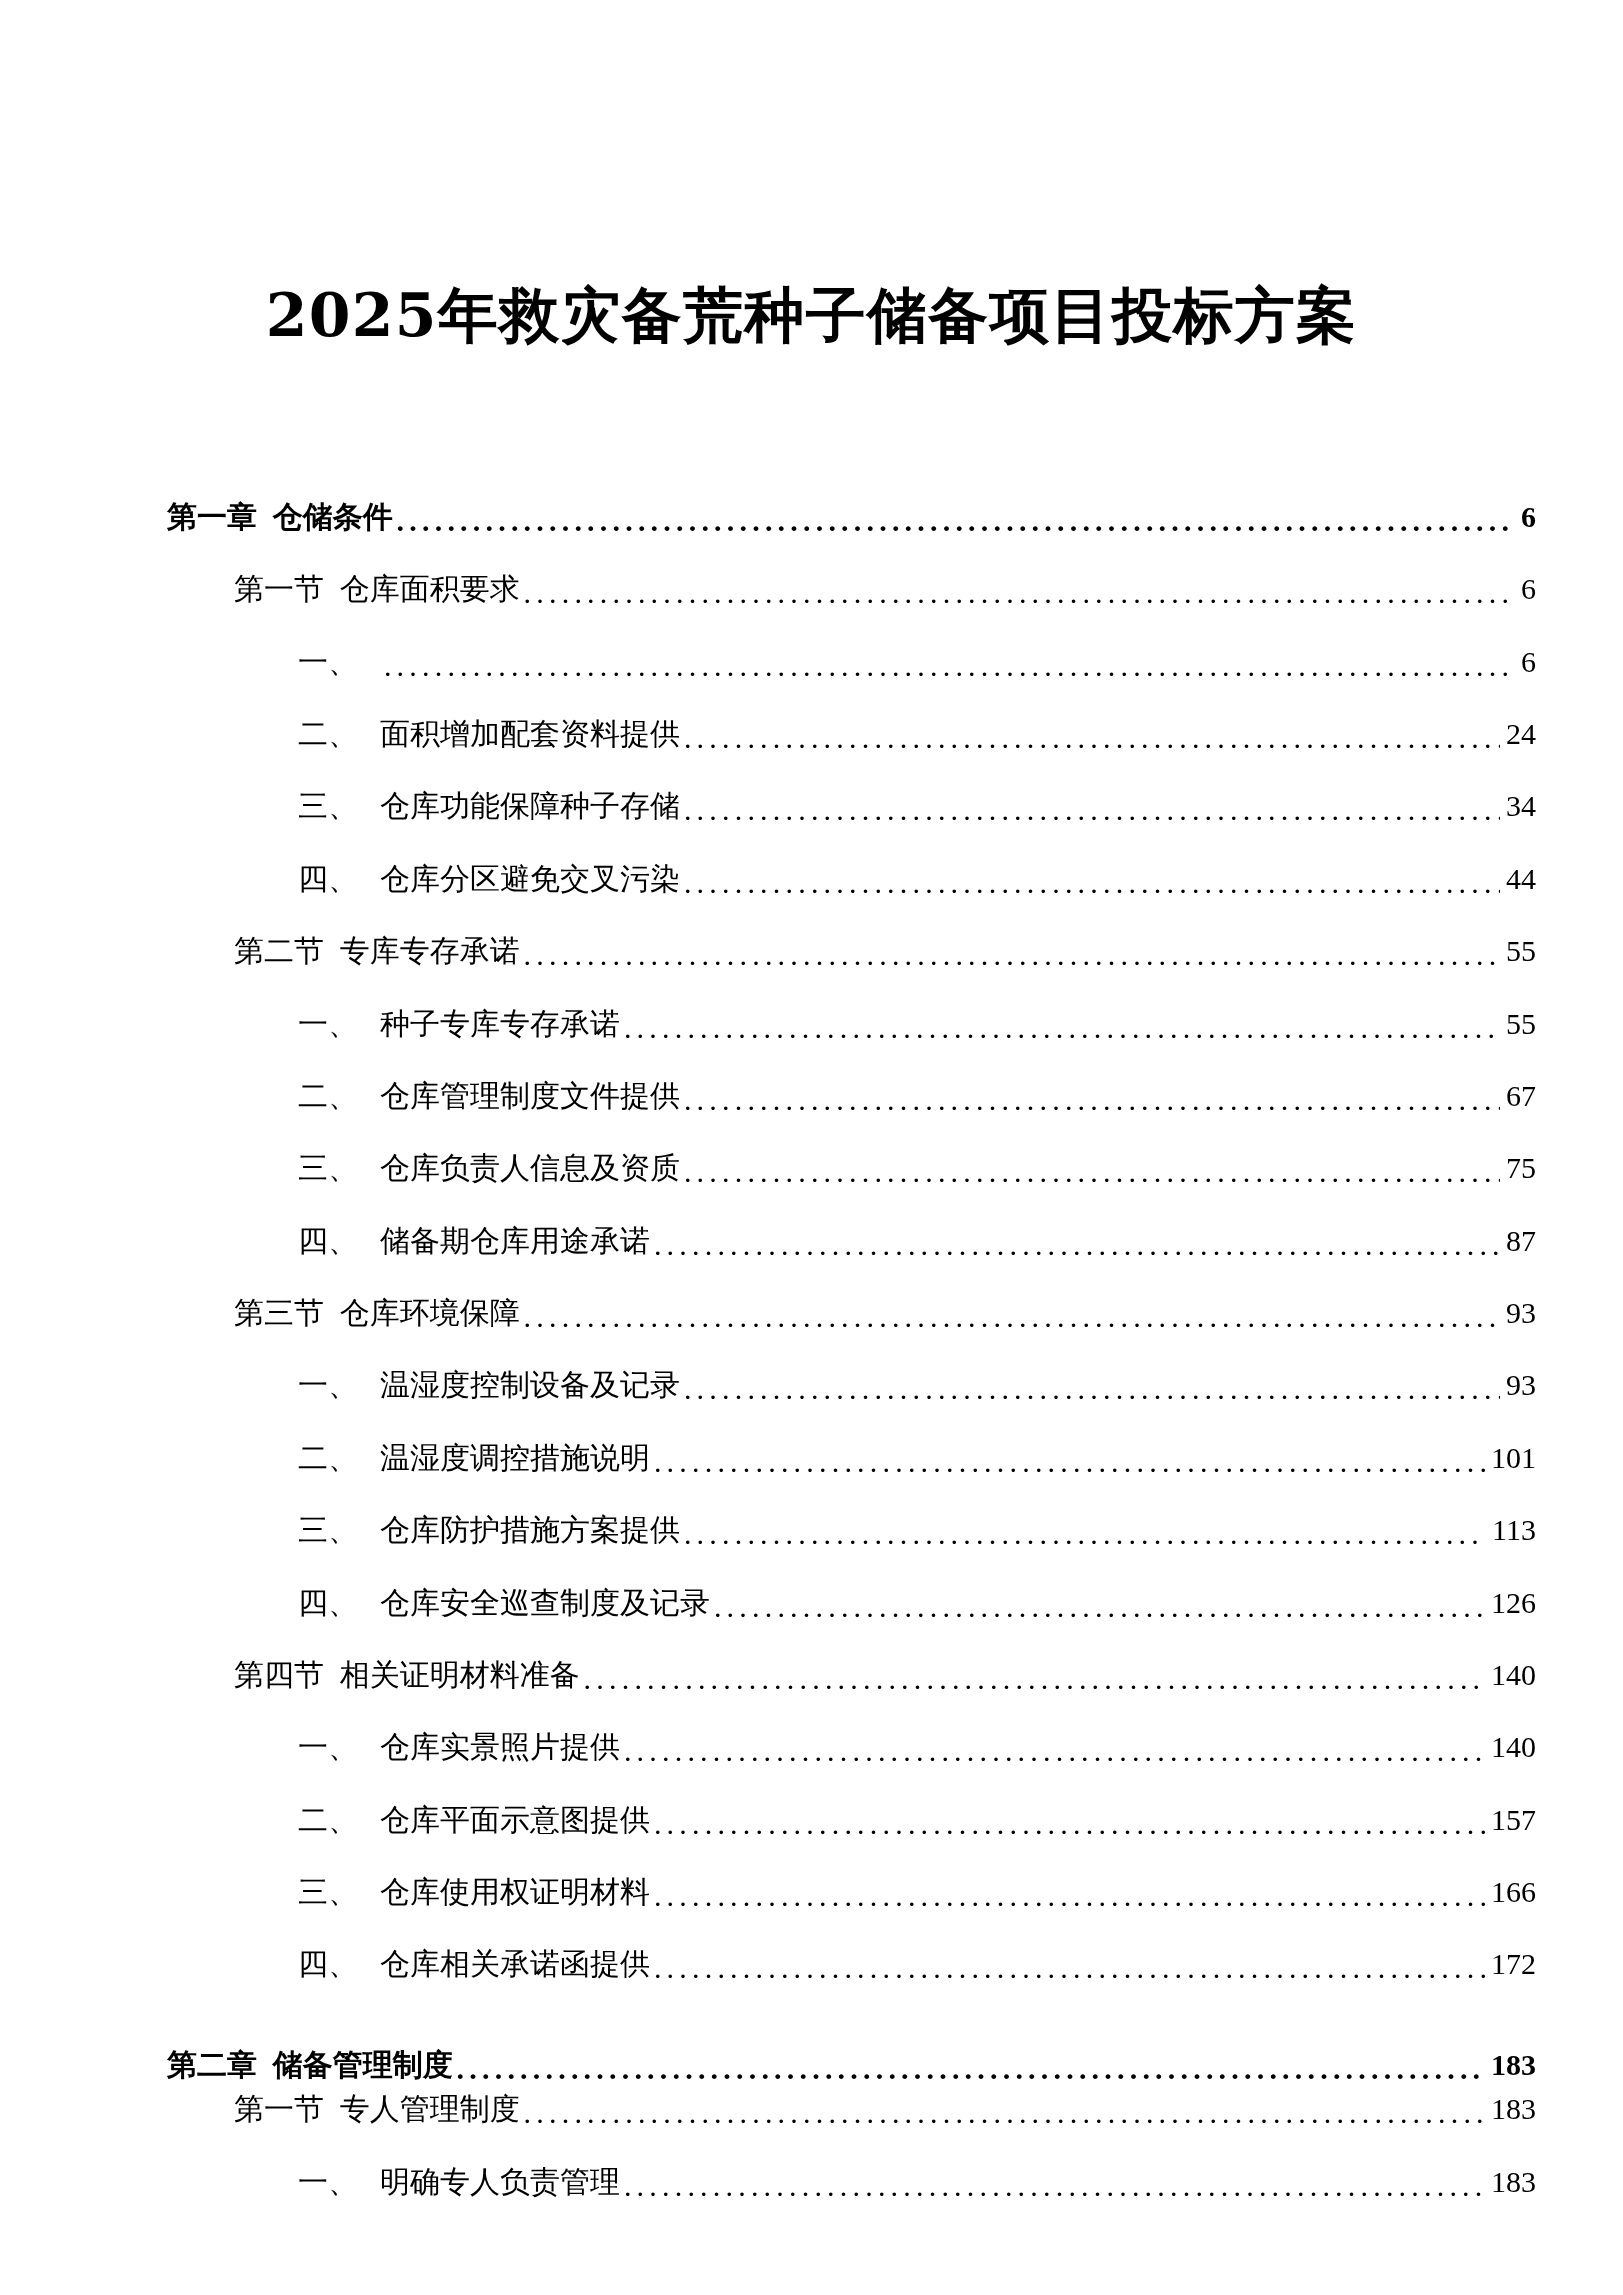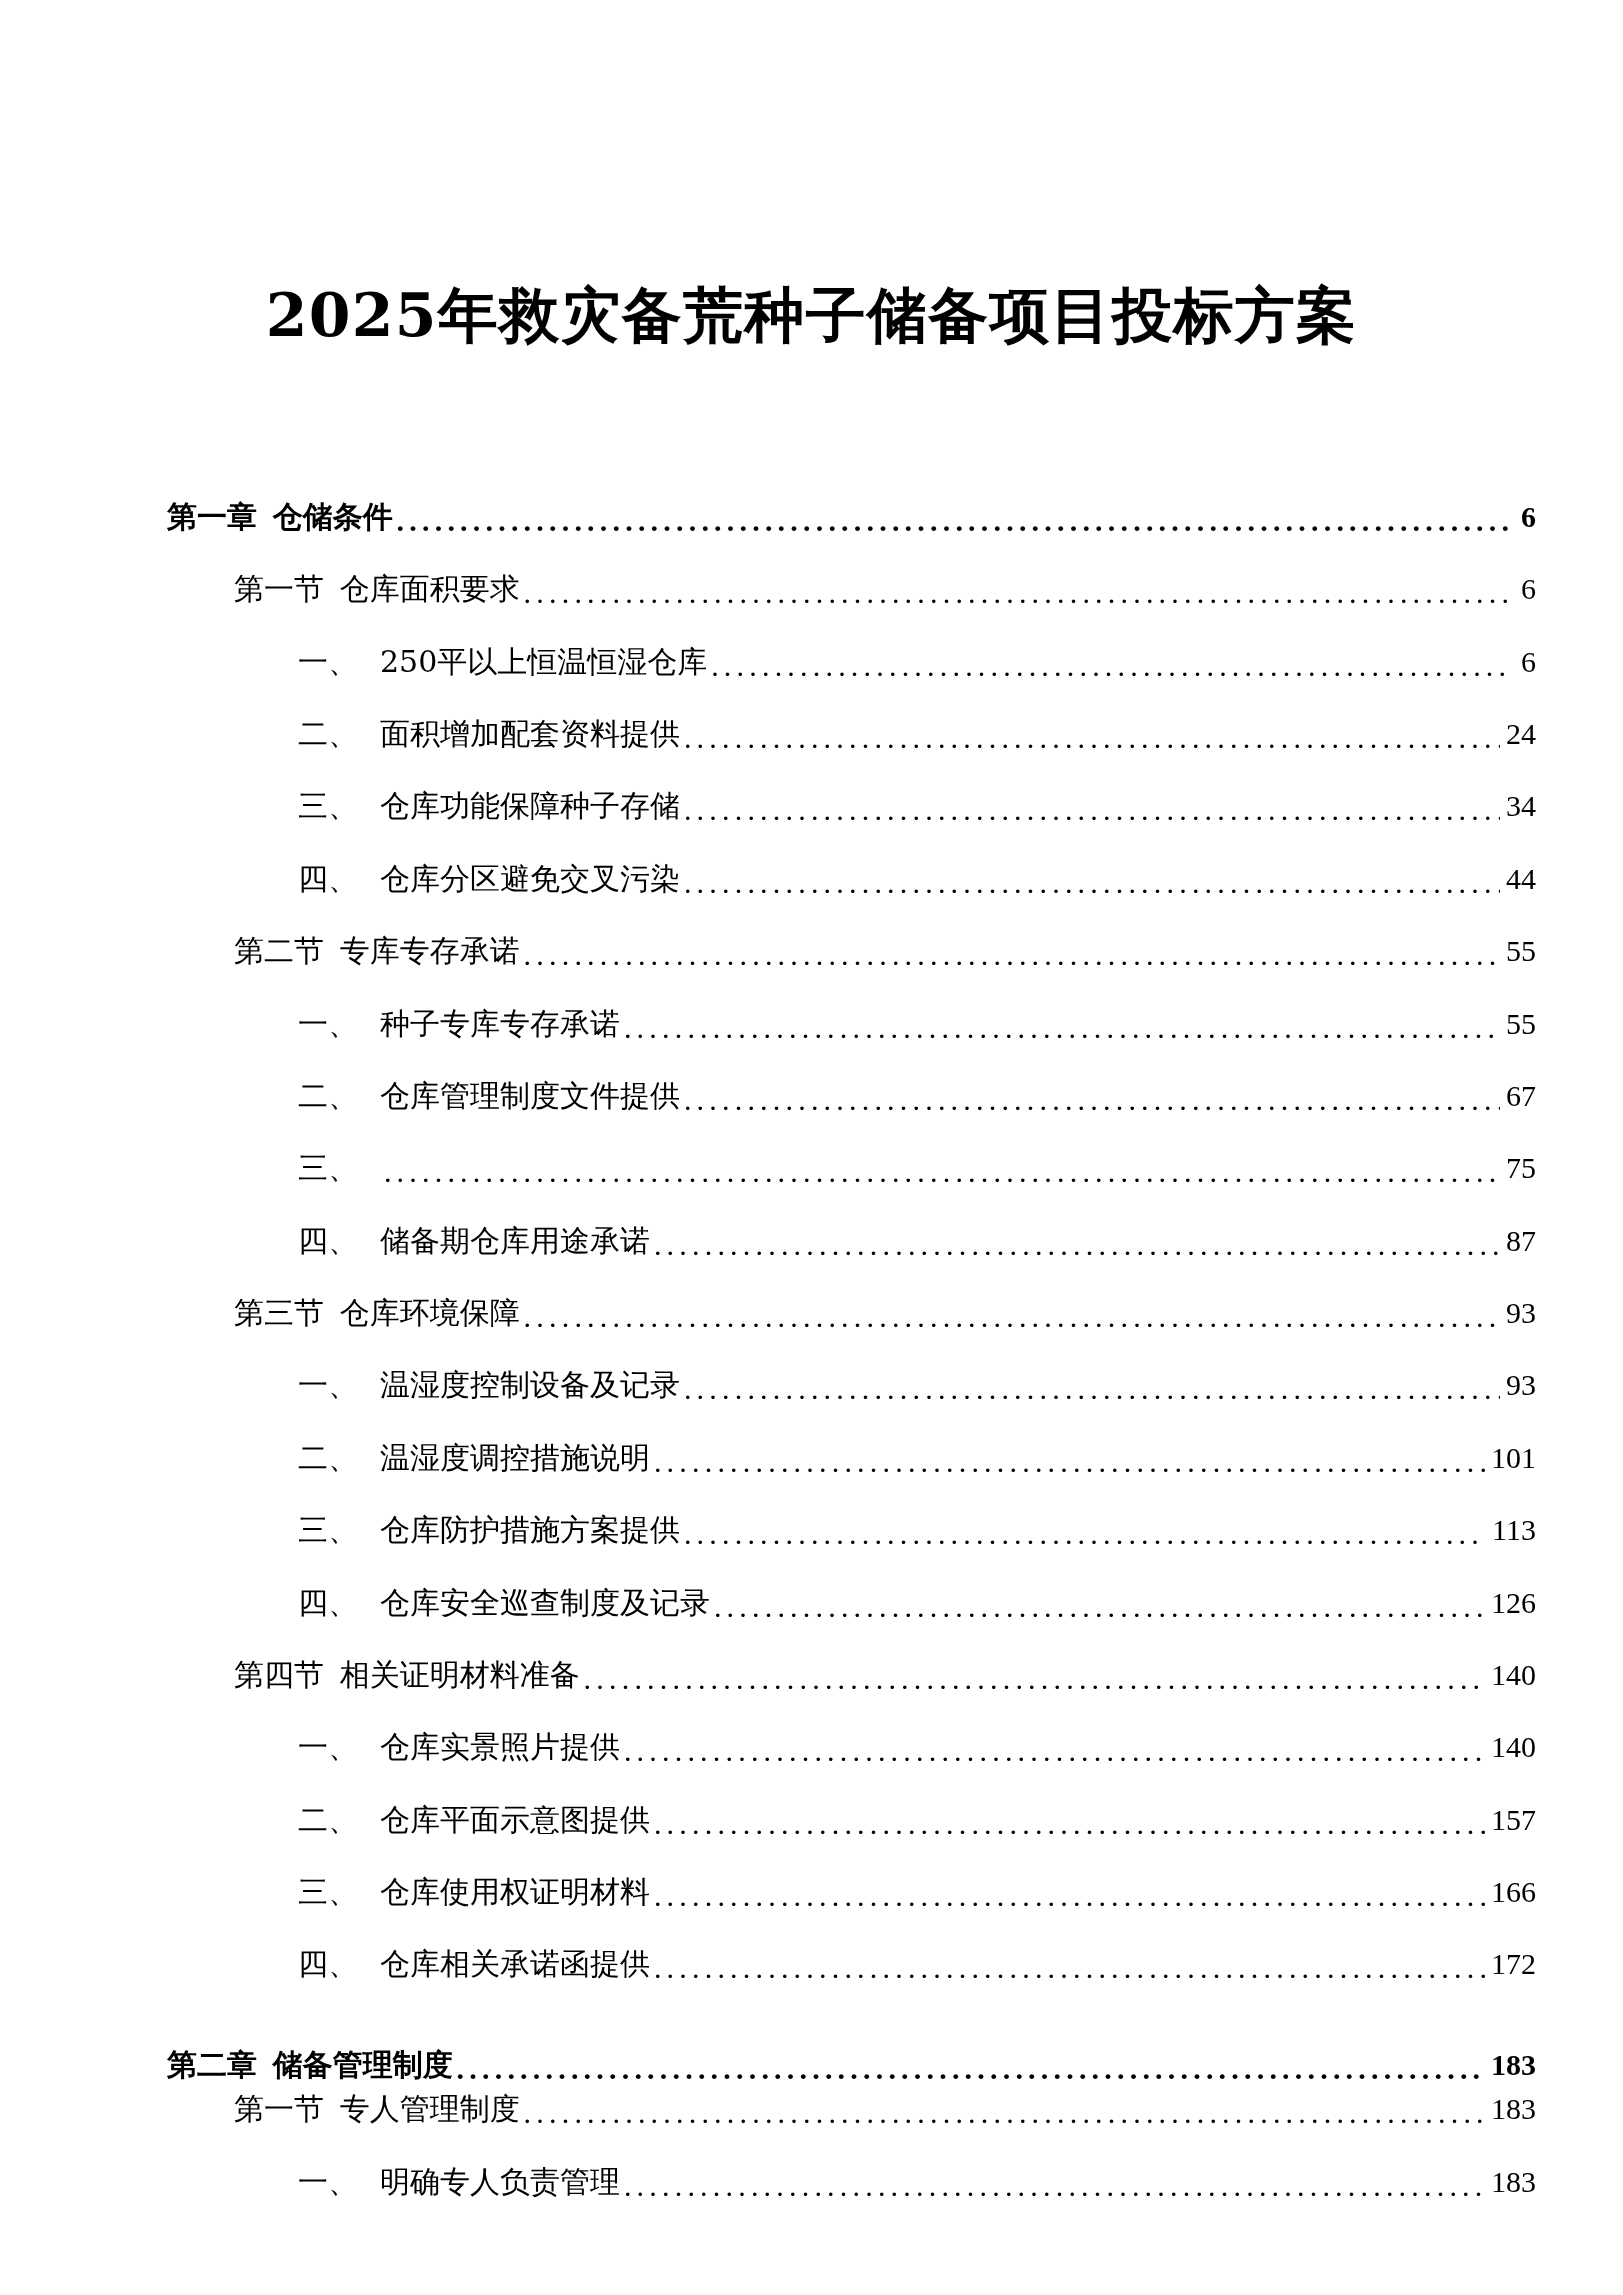--- a/index.html
+++ b/index.html
@@ -36,21 +36,20 @@
     <span class="page">6</span>
   </div>
   <div class="toc-row level-1" style="top:72px">
     <span class="prefix">第一节</span>
     <span class="label">仓库面积要求</span>
     <span class="leader"></span>
     <span class="page">6</span>
   </div>
   <div class="toc-row level-2" style="top:145px">
     <span class="marker">一、</span>
-    <span class="label">250平以上恒温恒湿仓库</span>
     <span class="leader"></span>
     <span class="page">6</span>
   </div>
   <div class="toc-row level-2" style="top:217px">
     <span class="marker">二、</span>
     <span class="label">面积增加配套资料提供</span>
     <span class="leader"></span>
     <span class="page">24</span>
   </div>
   <div class="toc-row level-2" style="top:289px">
@@ -78,20 +77,21 @@
     <span class="page">55</span>
   </div>
   <div class="toc-row level-2" style="top:579px">
     <span class="marker">二、</span>
     <span class="label">仓库管理制度文件提供</span>
     <span class="leader"></span>
     <span class="page">67</span>
   </div>
   <div class="toc-row level-2" style="top:651px">
     <span class="marker">三、</span>
+    <span class="label">仓库负责人信息及资质</span>
     <span class="leader"></span>
     <span class="page">75</span>
   </div>
   <div class="toc-row level-2" style="top:724px">
     <span class="marker">四、</span>
     <span class="label">储备期仓库用途承诺</span>
     <span class="leader"></span>
     <span class="page">87</span>
   </div>
   <div class="toc-row level-1" style="top:796px">

